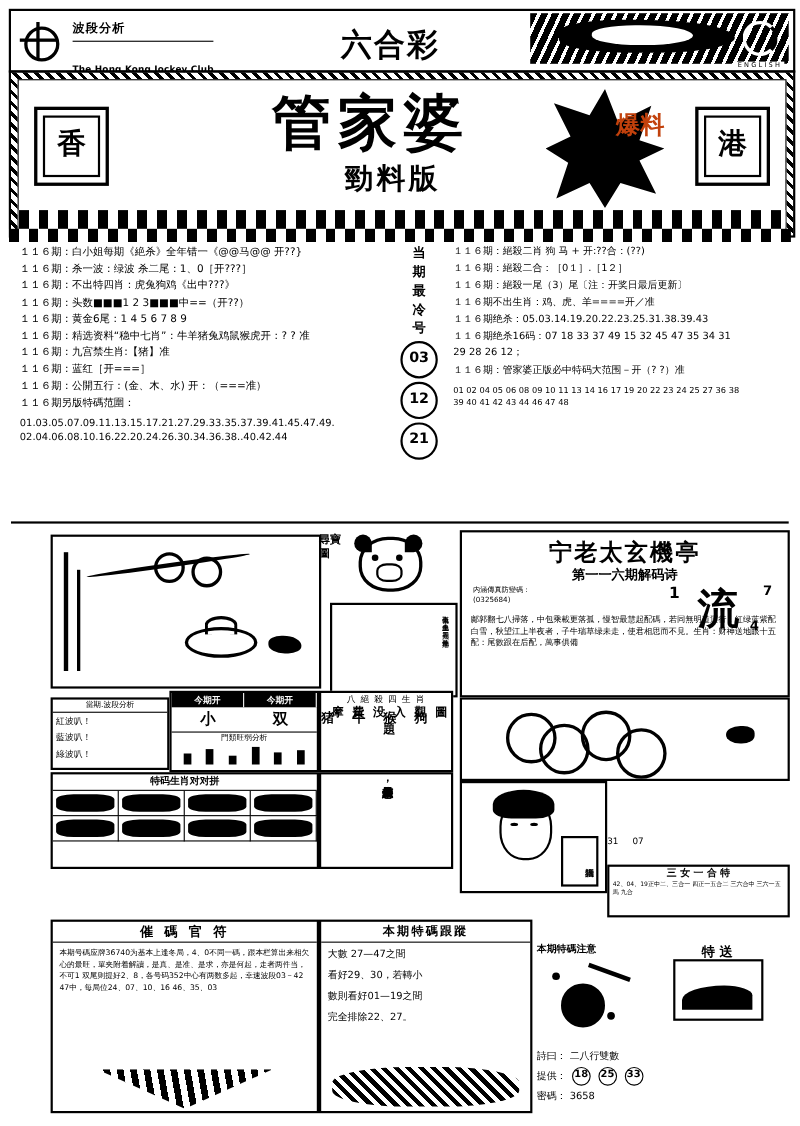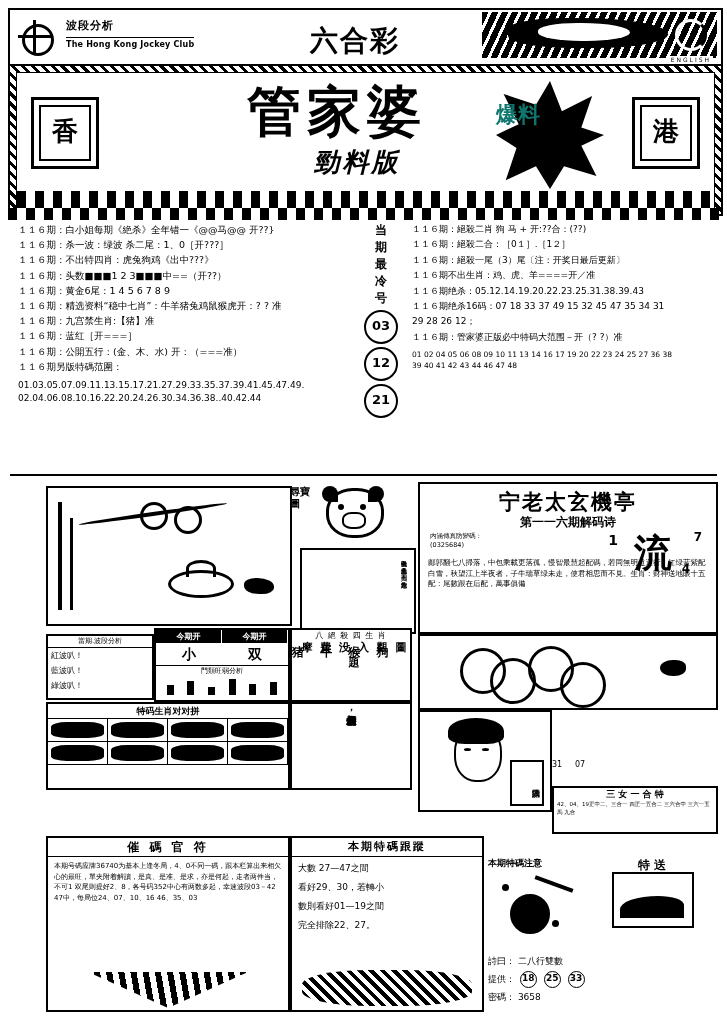--- a/index.html
+++ b/index.html
@@ -8,48 +8,48 @@
   .bold{font-weight:bold;}
 
   
   #masthead{position:absolute;left:8px;top:8px;width:711px;height:54px;border:2px solid #000;background:#fff;}
   #hkjc-logo{position:absolute;left:6px;top:8px;width:46px;height:36px;}
   #hkjc-logo .ring{position:absolute;left:6px;top:6px;width:26px;height:26px;border:3px solid #000;border-radius:50%;}
   #hkjc-logo .bar{position:absolute;left:2px;top:17px;width:34px;height:3px;background:#000;}
   #hkjc-logo .bar2{position:absolute;left:17px;top:2px;width:3px;height:34px;background:#000;}
   #hkjc-text{position:absolute;left:56px;top:8px;}
   #hkjc-cn{font-size:11px;font-weight:bold;letter-spacing:1px;}
-  #hkjc-en{font-size:8px;font-weight:bold;letter-spacing:0.2px;margin-top:4px;border-top:1px solid #000;padding-top:2px;}
+  #hkjc-en{font-size:8px;font-weight:bold;letter-spacing:0.2px;margin-top:4px;border-top:1px solid #000;padding-top:20px;}
   #mark6-title{position:absolute;left:300px;top:12px;font-size:28px;font-weight:bold;letter-spacing:2px;}
   #header-art{position:absolute;right:4px;top:2px;width:235px;height:46px;background:
      repeating-linear-gradient(115deg,#000 0 6px,#fff 6px 9px);}
   #header-art .blob{position:absolute;left:26px;top:6px;width:160px;height:30px;background:#000;
      border-radius:40% 60% 50% 45%;}
   #header-art .blob2{position:absolute;left:56px;top:11px;width:92px;height:18px;background:#fff;
      border-radius:45% 55% 50% 50%;}
   #header-art .swirl{position:absolute;right:10px;top:7px;width:26px;height:26px;border:3px solid #fff;border-radius:50%;border-right-color:#000;}
   #english-tag{position:absolute;right:8px;bottom:1px;font-size:6px;letter-spacing:2px;color:#000;background:#fff;padding:0 2px;}
 
   
   #banner{position:absolute;left:8px;top:64px;width:711px;height:148px;border:2px solid #000;
      background:repeating-linear-gradient(45deg,#000 0 3px,#fff 3px 7px);overflow:hidden;}
   #banner .inner{position:absolute;left:6px;top:6px;right:6px;bottom:6px;background:#fff;border:1px solid #000;}
   #banner-brush{position:absolute;left:120px;top:6px;width:400px;height:66px;font-size:54px;font-weight:bold;
      letter-spacing:6px;text-align:center;line-height:66px;}
   #banner-sub{position:absolute;left:210px;top:72px;width:260px;height:30px;font-size:26px;font-weight:bold;
-     text-align:center;letter-spacing:3px;font-style:italic;}
+     text-align:center;letter-spacing:3px;}
   #banner-left-seal,#banner-right-seal{position:absolute;top:24px;width:62px;height:66px;border:3px solid #000;background:#fff;}
   #banner-left-seal{left:14px;}
   #banner-right-seal{right:14px;}
   .seal-inner{position:absolute;left:5px;top:5px;right:5px;bottom:5px;border:2px solid #000;
      font-size:26px;font-weight:bold;text-align:center;line-height:48px;}
   #starburst{position:absolute;right:110px;top:8px;width:108px;height:108px;}
   #starburst .star{position:absolute;inset:0;background:#000;
      clip-path:polygon(50% 0%,61% 28%,89% 14%,79% 43%,100% 50%,79% 60%,93% 88%,63% 79%,50% 100%,37% 79%,9% 92%,19% 62%,0% 50%,21% 40%,7% 12%,37% 22%);}
-  #starburst .label{position:absolute;left:0;top:20px;width:100%;text-align:left;color:#0f766e;font-size:22px;
+  #starburst .label{position:absolute;left:0;top:20px;width:100%;text-align:right;color:#c2410c;font-size:22px;
      font-weight:bold;line-height:28px;}
   #banner-fringe{position:absolute;left:0;bottom:-2px;width:100%;height:18px;
      background:repeating-linear-gradient(90deg,#000 0 9px,#fff 9px 18px);}
   .fringe-row{position:absolute;left:8px;width:711px;height:12px;
      background:repeating-linear-gradient(90deg,#000 0 9px,#fff 9px 18px);}
 
   
   #col-left{position:absolute;left:18px;top:222px;width:332px;}
   #col-left .line{font-size:9.5px;line-height:15.2px;white-space:nowrap;}
   #col-left .wrapline{font-size:9px;line-height:13px;white-space:normal;}
@@ -225,21 +225,21 @@
     <div class="numball">03</div>
     <div class="numball">12</div>
     <div class="numball">21</div>
   </div>
 
   <div id="col-right">
     <div class="line">１１６期：絕殺二肖  狗    马 + 开:??合：(??)</div>
     <div class="line">１１６期：絕殺二合：［0１］.［1２］</div>
     <div class="line">１１６期：絕殺一尾（3）尾〔注：开奖日最后更新〕</div>
     <div class="line">１１６期不出生肖：鸡、虎、羊====开／准</div>
-    <div class="line">１１６期绝杀：05.12.14.19.20.22.23.25.31.38.39.43</div>
+    <div class="line">１１６期绝杀：05.03.14.19.20.22.23.25.31.38.39.43</div>
     <div class="line">１１６期绝杀16码：07 18 33 37 49 15 32 45 47 35 34 31</div>
     <div class="line">29 28 26 12；</div>
     <div class="line">１１６期：管家婆正版必中特码大范围－开（? ?）准</div>
     <div style="height:4px"></div>
     <div class="small">01 02 04 05 06 08 09 10 11 13 14 16 17 19 20 22 23 24 25 27 36 38</div>
     <div class="small">39 40 41 42 43 44 46 47 48</div>
   </div>
 
   <div class="hr" style="top:474px;"></div>
 

